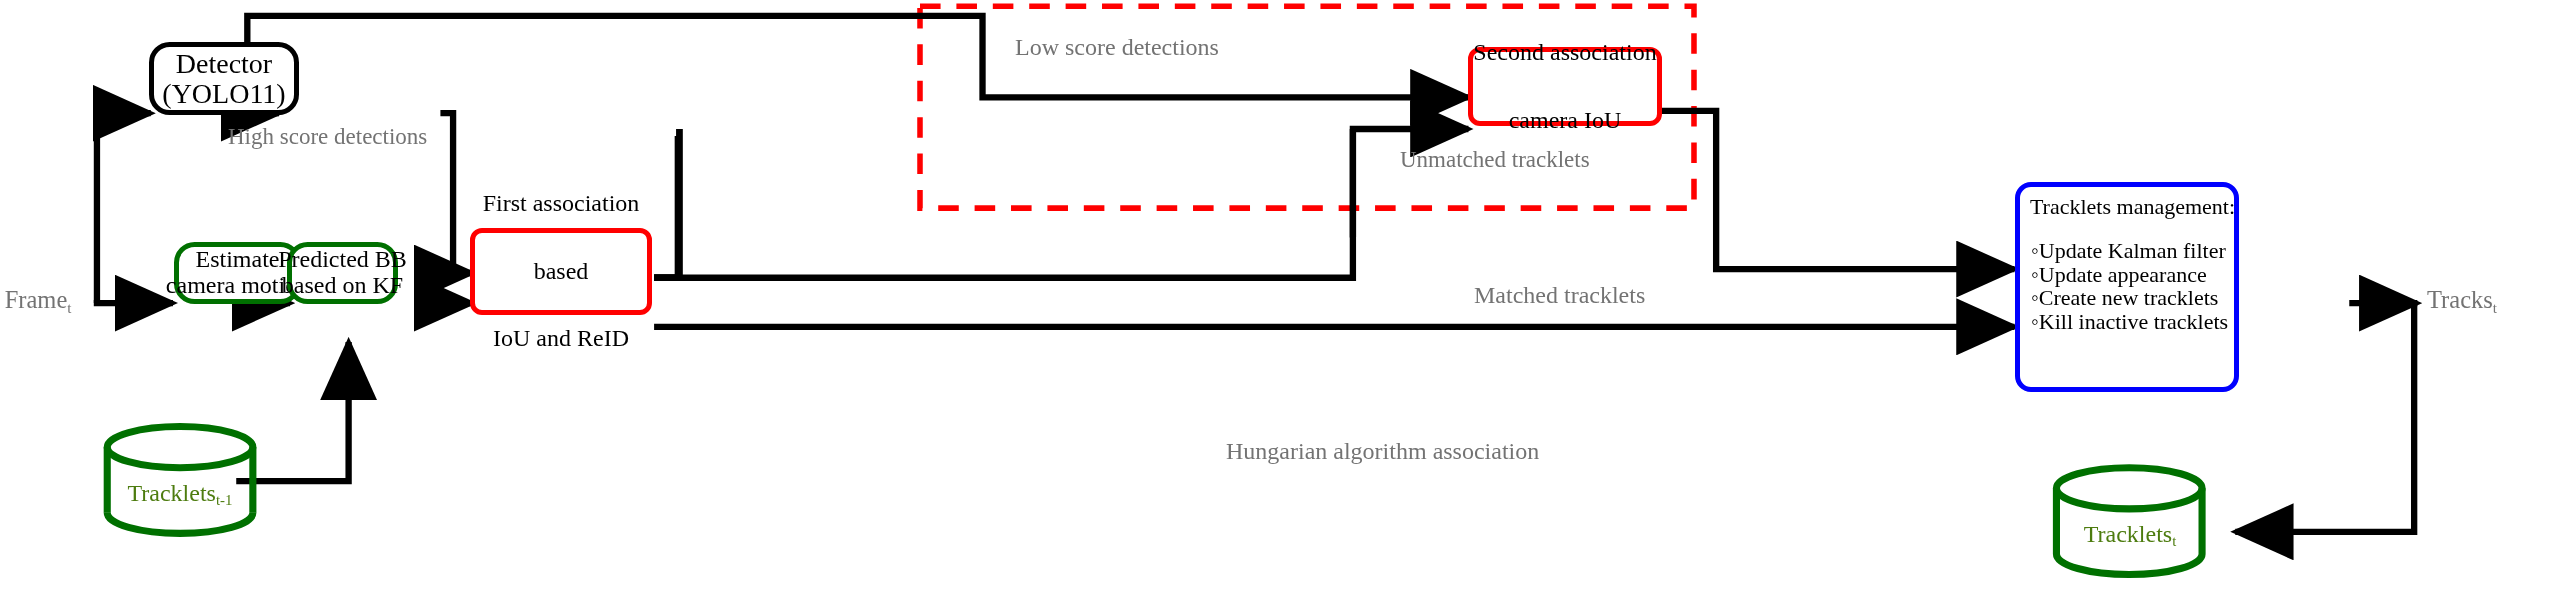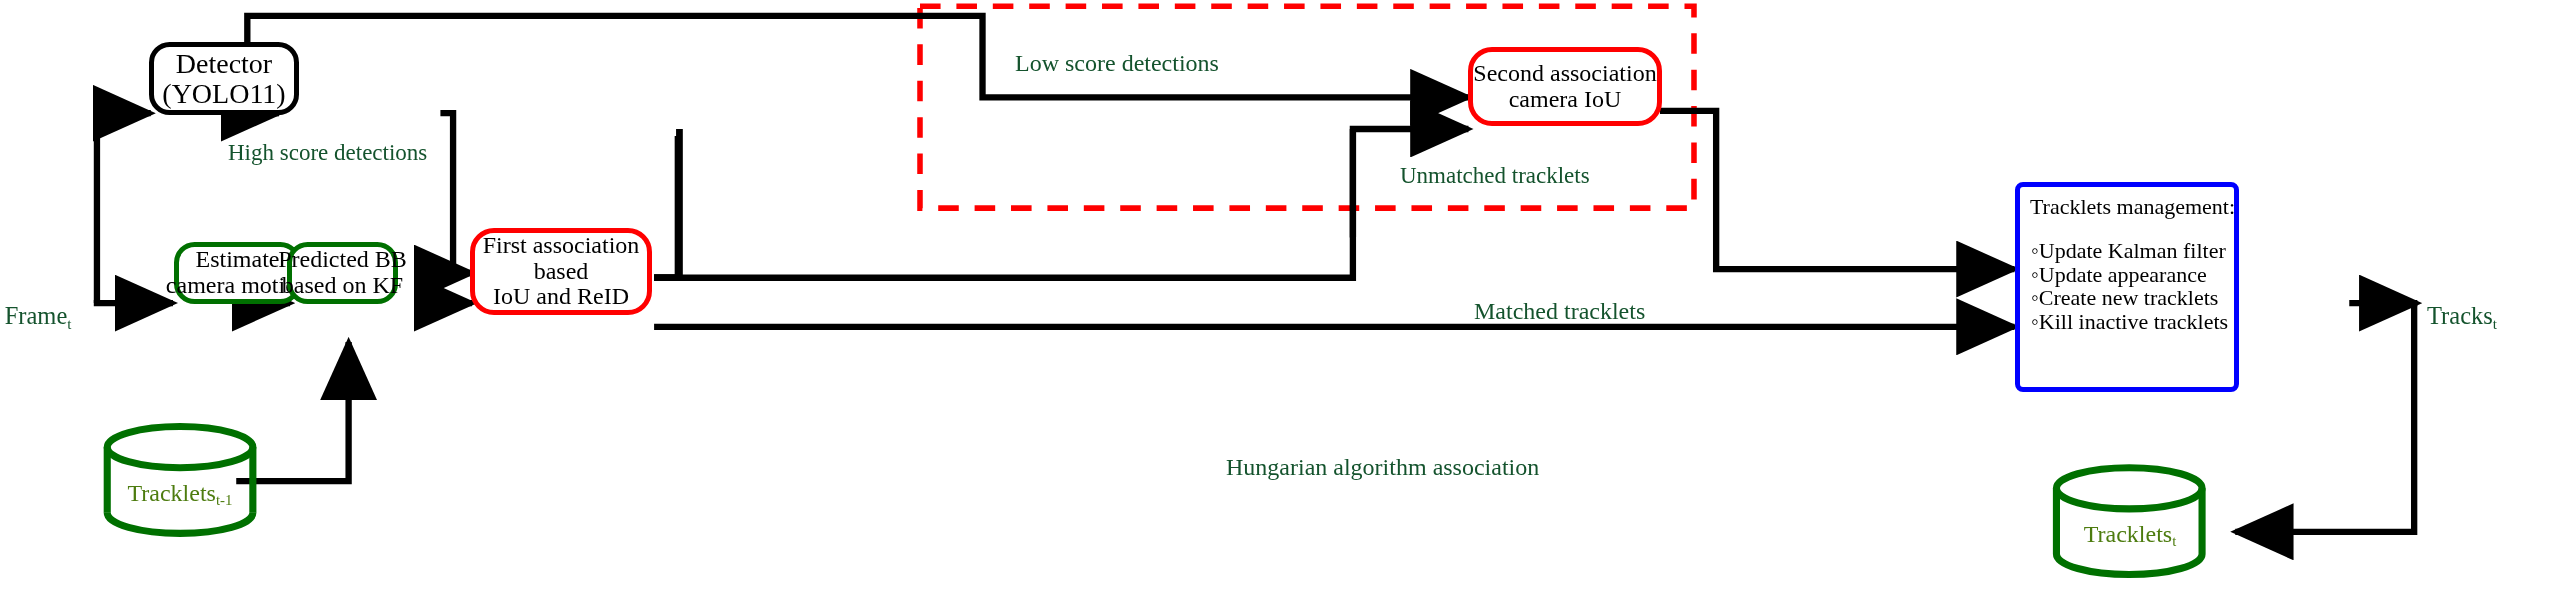--- a/index.html
+++ b/index.html
@@ -30,31 +30,30 @@
     align-items: center;
     justify-content: center;
     text-align: center;
     line-height: 1.07;
     color: #000000;
     z-index: 3;
   }
   .node .ln { display: block; white-space: nowrap; }
   .blk  { border: 5.5px solid #000000; border-radius: 20.6px; }
   .grn  { border: 5.5px solid #007000; border-radius: 20.6px; }
-  .red  { border: 5.5px solid #FF0000; border-radius: 24px; }
-  .blu  { border: 5.5px solid #0000FF; border-radius: 8px; }
+  .red  { border: 5.5px solid #FF0000; border-radius: 12px; gap: 42px; }
+  .blu  { border: 5.5px solid #0000FF; border-radius: 16px; }
 
   .label {
     position: absolute;
-    color: #14532d;
+    color: #737373;
     white-space: nowrap;
     line-height: 1.07;
     z-index: 3;
     background: transparent;
-    margin-top: 16px;
   }
   .label.center { text-align: center; }
 
   .cyl {
     position: absolute;
     z-index: 3;
   }
   .cyl .cyl-text {
     position: absolute;
     left: 0; right: 0;

